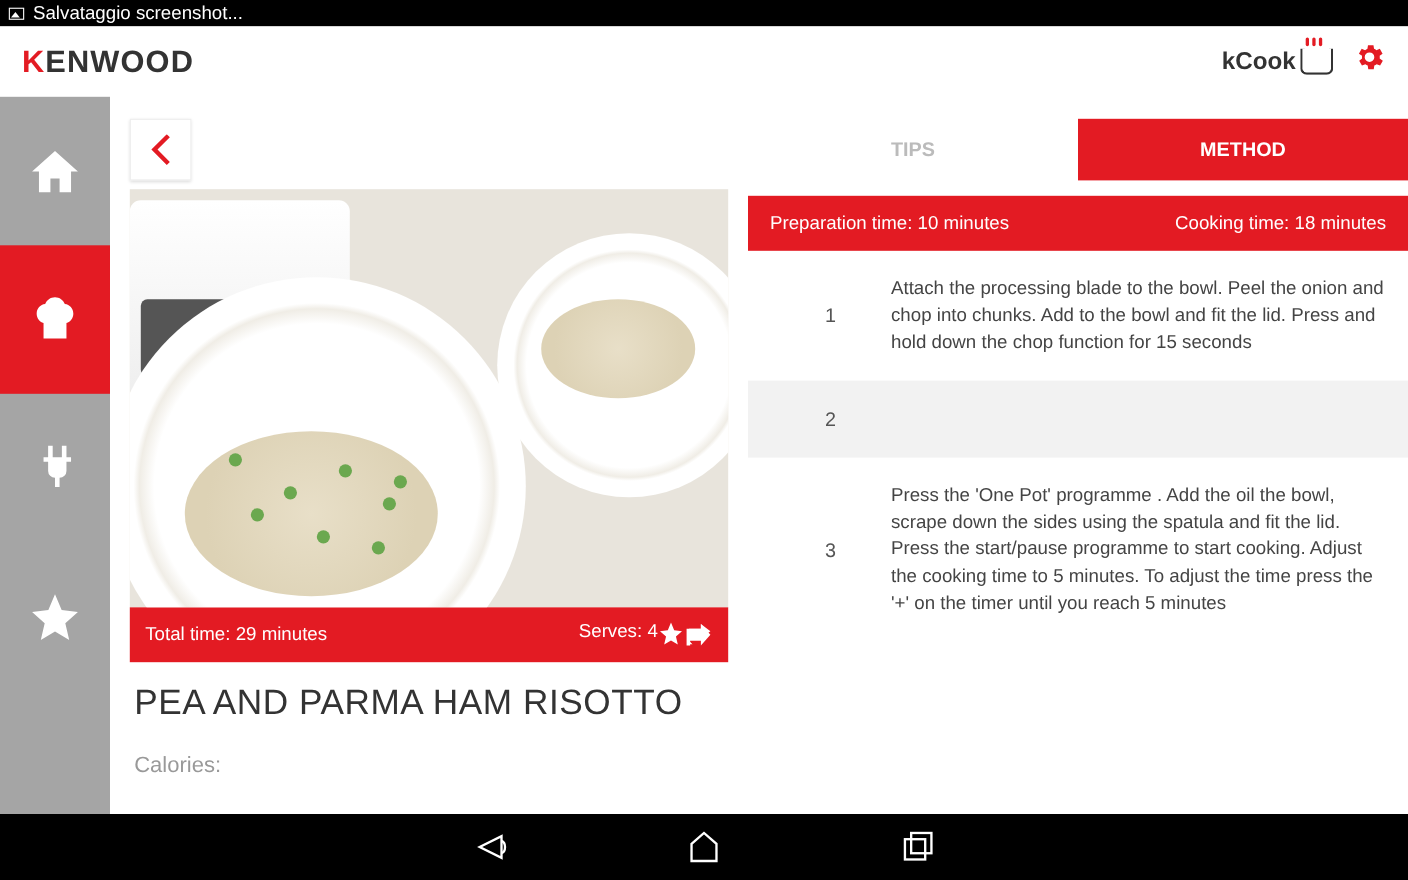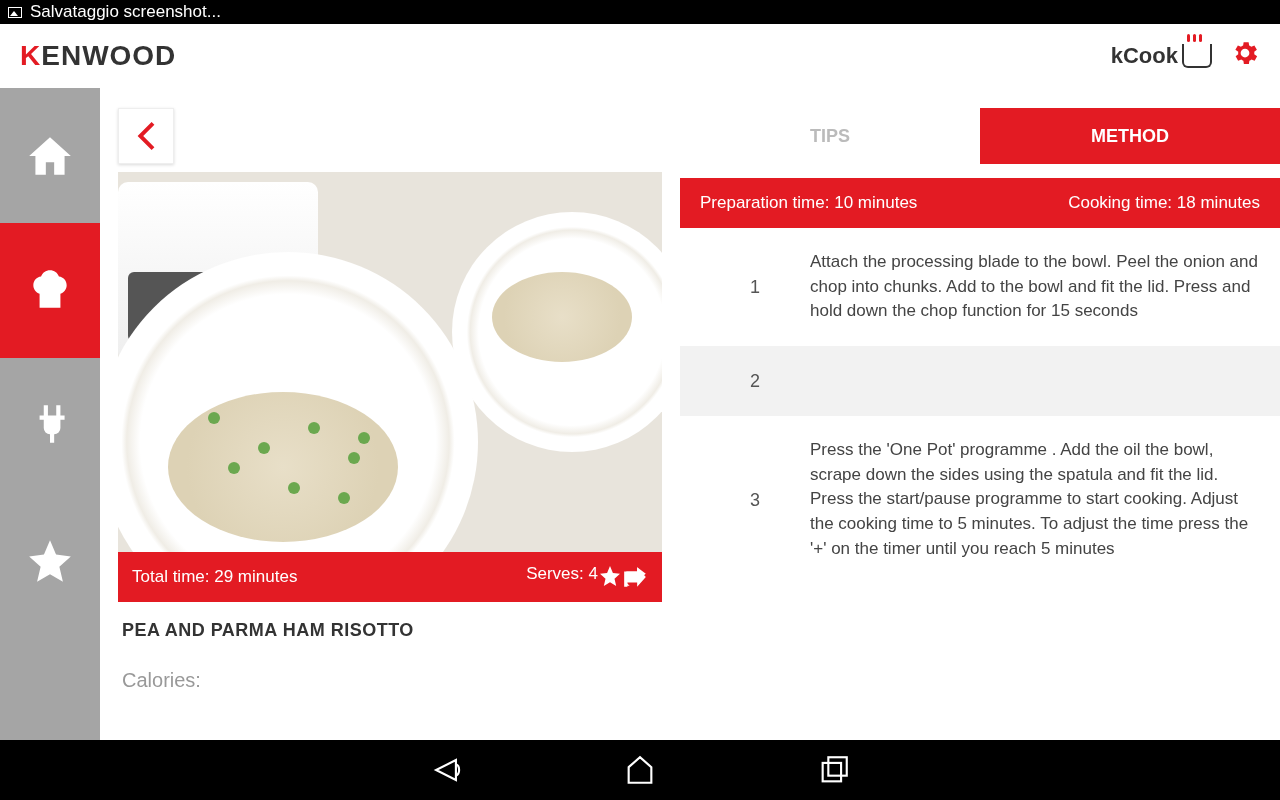--- a/index.html
+++ b/index.html
@@ -21,21 +21,21 @@
 .side-item{height:135px;display:flex;align-items:center;justify-content:center;color:#fff;cursor:pointer}
 .side-item.active{background:#e31b23}
 .side-item svg{width:50px;height:50px;fill:#fff}
 .content{flex:1;display:flex}
 .left-pane{width:580px;padding:20px 18px 0 18px;display:flex;flex-direction:column}
 .back-btn{width:56px;height:56px;background:#fff;display:flex;align-items:center;justify-content:center;box-shadow:0 1px 3px rgba(0,0,0,0.15);border:1px solid #eee;margin-bottom:8px}
 .back-btn svg{width:18px;height:28px}
 .recipe-photo{width:100%;height:380px;background:#e8e4dc;position:relative;overflow:hidden}
 .recipe-info{background:#e31b23;color:#fff;height:50px;display:flex;align-items:center;justify-content:space-between;padding:0 14px;font-size:17px}
 .recipe-info .icons{display:flex;align-items:flex-start}
-.recipe-title{font-size:18px;font-weight:bold;color:#333;padding:18px 4px 8px;letter-spacing:0.5px}
+.recipe-title{font-size:32px;font-weight:normal;color:#333;padding:18px 4px 8px;letter-spacing:0.5px}
 .calories{color:#999;font-size:20px;padding:20px 4px 0}
 .right-pane{flex:1;display:flex;flex-direction:column;padding-top:20px}
 .tabs{display:flex;height:56px}
 .tab{flex:1;display:flex;align-items:center;justify-content:center;font-size:18px;font-weight:bold;cursor:pointer}
 .tab.active{background:#e31b23;color:#fff}
 .tab.inactive{background:#fff;color:#bbb}
 .times{background:#e31b23;color:#fff;height:50px;display:flex;align-items:center;justify-content:space-between;padding:0 20px;font-size:17px;margin-top:14px}
 .steps{flex:1;overflow-y:auto}
 .step{display:flex;padding:22px 20px;font-size:17px;color:#444;line-height:1.45}
 .step .num{width:110px;flex-shrink:0;display:flex;align-items:center;justify-content:center;font-size:18px;color:#555}

